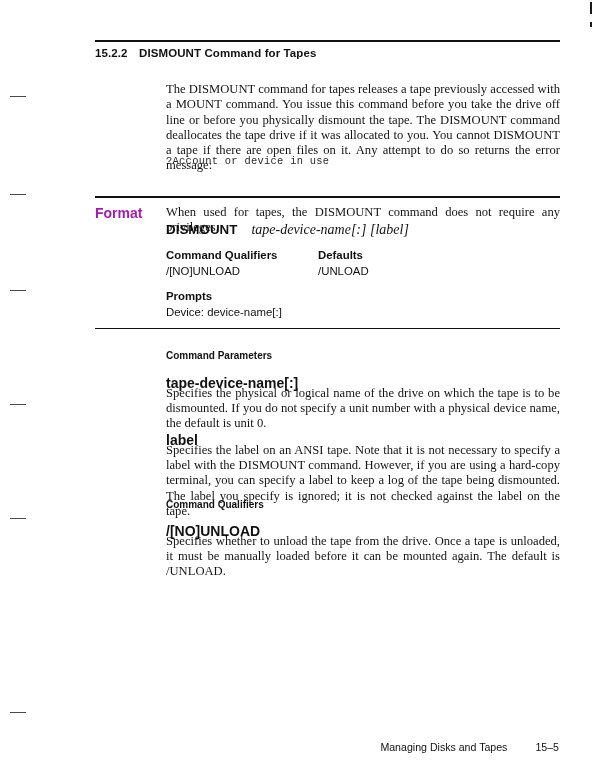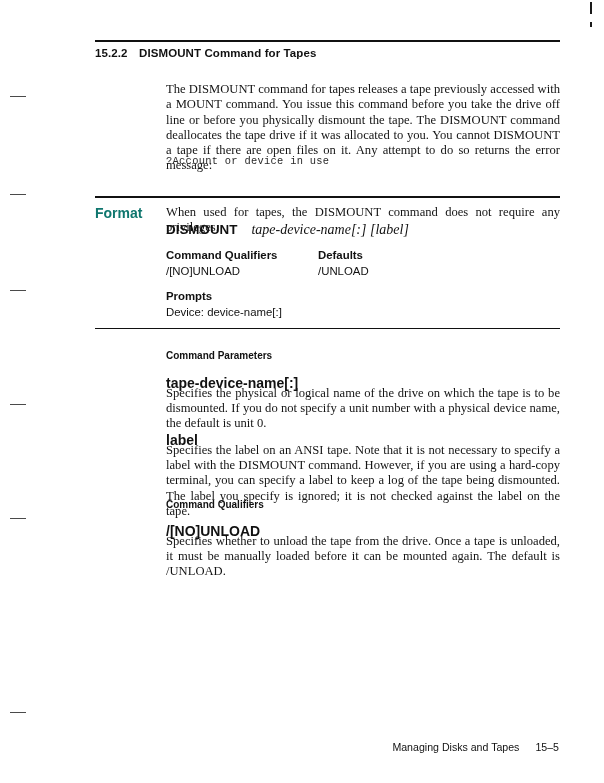--- a/index.html
+++ b/index.html
@@ -115,21 +115,21 @@
     margin-top: 32px;
   }
 
   .format-label {
     position: absolute;
     left: 95px;
     top: 205px;
     font-family: "Liberation Sans", sans-serif;
     font-weight: bold;
     font-size: 14px;
-    color: #0f766e;
+    color: #a21caf;
   }
 
   .syntax {
     position: absolute;
     left: 166px;
     top: 222px;
     font-family: "Liberation Sans", sans-serif;
     font-size: 13.4px;
     font-weight: bold;
     color: #111;
@@ -209,21 +209,21 @@
   .def.d3 { top: 534px; }
 
   .footer {
     position: absolute;
     right: 45px;
     bottom: 30px;
     font-family: "Liberation Sans", sans-serif;
     font-size: 10.6px;
     color: #111;
   }
-  .footer .pg { padding-left: 16px; }
+  .footer .pg { padding-left: 28px; }
 </style>
 </head>
 <body>
 
 <div class="page">
 
   <div class="corner-mark v"></div>
   <div class="corner-mark v2"></div>
 
   <div class="edge-tick" style="top:96px;"></div>

